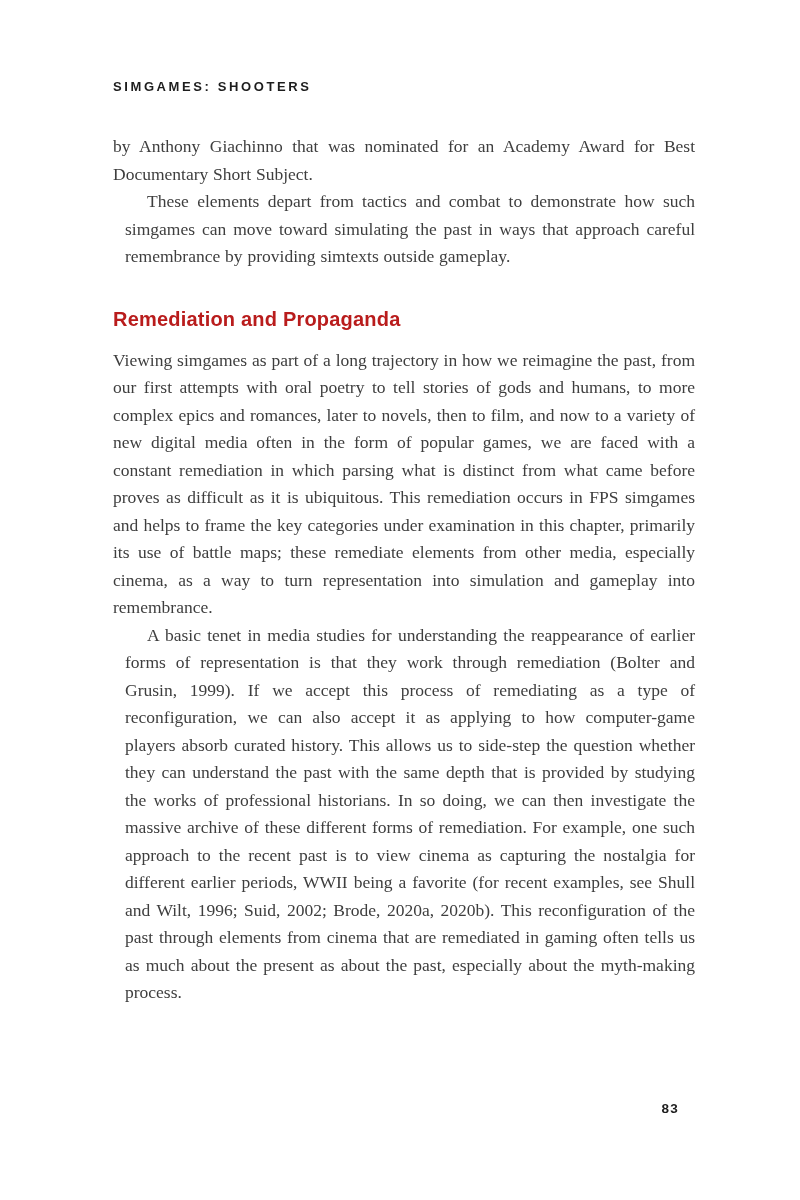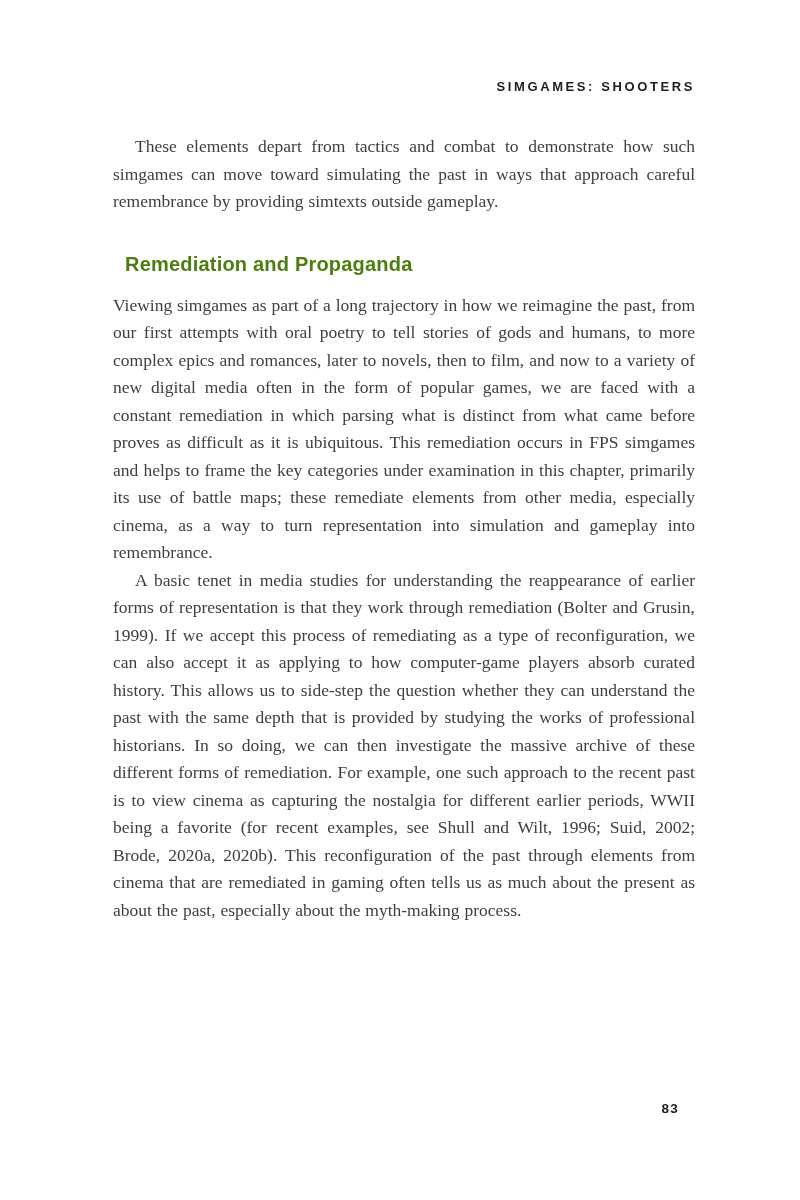--- a/index.html
+++ b/index.html
@@ -10,21 +10,21 @@
   .page {
     position: relative;
     width: 800px;
     height: 1200px;
     background: #ffffff;
     box-sizing: border-box;
     padding: 77px 105px 0 113px;
     overflow: hidden;
   }
   .running-header-row {
-    text-align: right;
+    text-align: left;
     height: 17px;
   }
   .running-header {
     font-family: "Liberation Sans", sans-serif;
     font-size: 13px;
     font-weight: 600;
     letter-spacing: 2.6px;
     color: #1d1d1d;
   }
   .text-block {
@@ -34,31 +34,32 @@
     margin: 0;
     font-family: "Liberation Serif", serif;
     font-size: 17.5px;
     line-height: 27.5px;
     color: #3e3e3e;
     text-align: justify;
     word-spacing: 0.5px;
   }
   .para.indent {
     text-indent: 22px;
+    margin-left: 12px;
   }
   .para.continues {
     text-align-last: justify;
   }
   .section-heading {
     font-family: "Liberation Sans", sans-serif;
     font-size: 20px;
     font-weight: 700;
-    color: #4d7c0f;
+    color: #b91c1c;
     letter-spacing: 0.2px;
-    margin: 36px 0 16px 12px;
+    margin: 36px 0 16px 0;
     line-height: 24px;
   }
   .page-number {
     position: absolute;
     top: 1101px;
     right: 121px;
     font-family: "Liberation Sans", sans-serif;
     font-size: 13.5px;
     font-weight: 600;
     letter-spacing: 1.2px;
@@ -69,20 +70,21 @@
 <body>
 
 <div class="page">
 
   <header class="running-header-row">
     <span class="running-header">SIMGAMES: SHOOTERS</span>
   </header>
 
   <main class="text-block">
 
+    <p class="para">by Anthony Giachinno that was nominated for an Academy Award for Best Documentary Short Subject.</p>
 
     <p class="para indent">These elements depart from tactics and combat to demonstrate how such simgames can move toward simulating the past in ways that approach careful remembrance by providing simtexts outside gameplay.</p>
 
     <h2 class="section-heading">Remediation and Propaganda</h2>
 
     <p class="para">Viewing simgames as part of a long trajectory in how we reimagine the past, from our first attempts with oral poetry to tell stories of gods and humans, to more complex epics and romances, later to novels, then to film, and now to a variety of new digital media often in the form of popular games, we are faced with a constant remediation in which parsing what is distinct from what came before proves as difficult as it is ubiquitous. This remediation occurs in FPS simgames and helps to frame the key categories under examination in this chapter, primarily its use of battle maps; these remediate elements from other media, especially cinema, as a way to turn representation into simulation and gameplay into remembrance.</p>
 
     <p class="para indent">A basic tenet in media studies for understanding the reappearance of earlier forms of representation is that they work through remediation (Bolter and Grusin, 1999). If we accept this process of remediating as a type of reconfiguration, we can also accept it as applying to how computer-game players absorb curated history. This allows us to side-step the question whether they can understand the past with the same depth that is provided by studying the works of professional historians. In so doing, we can then investigate the massive archive of these different forms of remediation. For example, one such approach to the recent past is to view cinema as capturing the nostalgia for different earlier periods, WWII being a favorite (for recent examples, see Shull and Wilt, 1996; Suid, 2002; Brode, 2020a, 2020b). This reconfiguration of the past through elements from cinema that are remediated in gaming often tells us as much about the present as about the past, especially about the myth-making process.</p>
 
 

